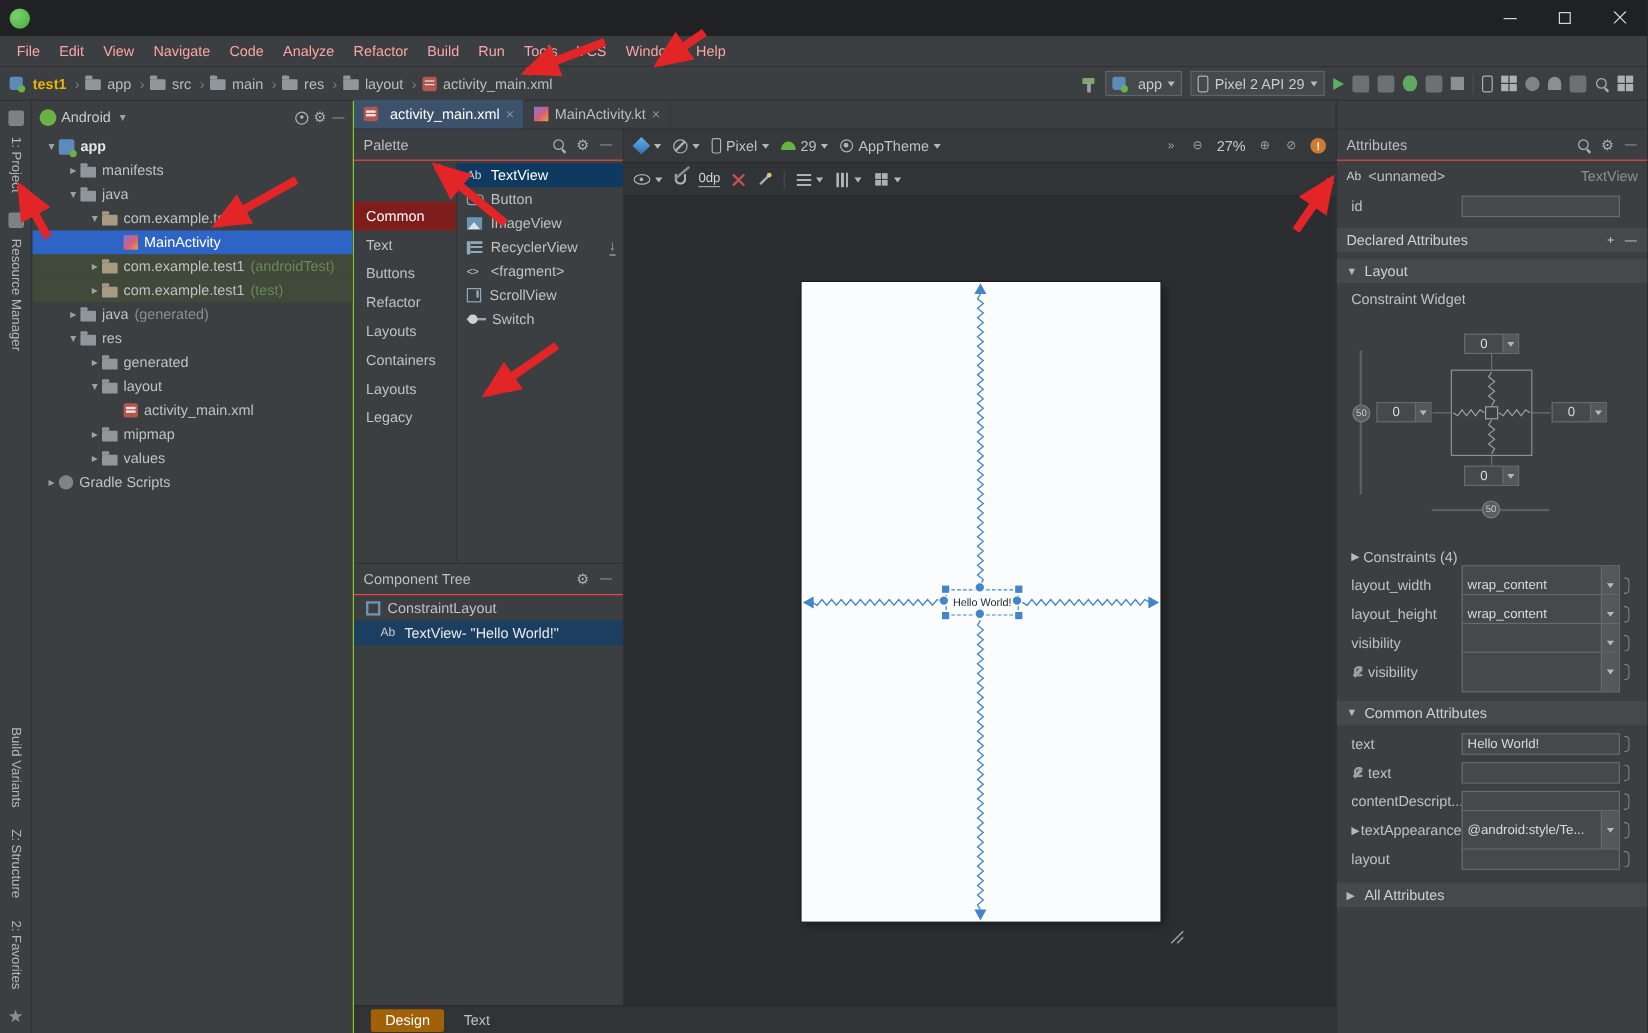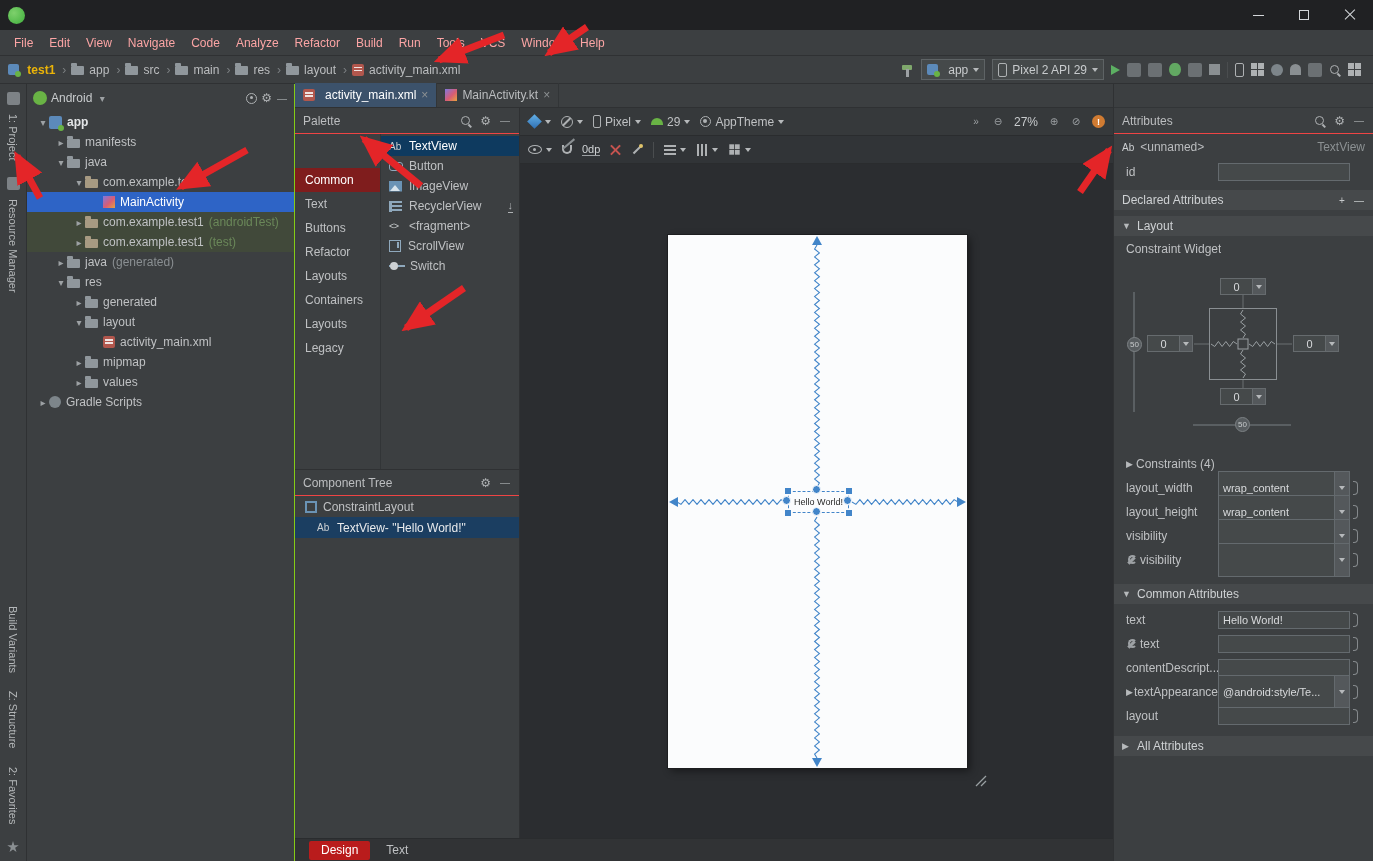--- a/index.html
+++ b/index.html
@@ -167,21 +167,21 @@
 .zigline{fill:none;stroke:#4285c9;stroke-width:1.1;}
 .zigarrow{fill:#4285c9;}
 .tvbox{position:absolute;left:120px;top:256px;width:61px;height:22px;border:1px dashed #4285c9;display:flex;align-items:center;justify-content:center;overflow:hidden;cursor:move;}
 .tvbox .txt{font-size:9px;color:#2a2a2a;white-space:nowrap;}
 .hnd{position:absolute;background:#4285c9;}
 .hnd.c{width:6px;height:6px;}
 .hnd.anchor{width:9px;height:9px;border-radius:50%;border:1.5px solid #fff;background:#4285c9;}
 .resize-h{position:absolute;left:452px;top:608px;}
 .bottom-tabs{height:23px;background:#313335;display:flex;align-items:center;padding-left:14px;gap:4px;border-top:1px solid #2a2c2e;}
 .btab{height:19px;display:flex;align-items:center;padding:0 12px;color:#bfc1c3;cursor:default;}
-.btab.sel{background:#b91c1c;color:#fff;border-radius:2px;}
+.btab.sel{background:#a16207;color:#fff;border-radius:2px;}
 
 
 .attrs{width:260px;flex:none;background:#3c3f41;border-left:1px solid #2f3133;display:flex;flex-direction:column;overflow:hidden;}
 .attrs-topspacer{height:24px;border-bottom:1px solid #323537;}
 .attr-comp{height:26px;display:flex;align-items:center;padding:0 8px;gap:6px;}
 .attr-comp .type{margin-left:auto;color:#8c9193;}
 .ab-ic{font-size:10px;color:#cdd0d2;}
 .arow{height:24px;display:flex;align-items:center;padding:0 6px 0 12px;flex:none;}
 .alabel{width:92px;color:#bfc1c3;white-space:nowrap;overflow:hidden;display:flex;align-items:center;flex:none;}
 .tinput{width:132px;height:18px;border:1px solid #646a6e;background:#45494a;color:#d8dadc;font-size:11px;padding:0 4px;font-family:"Liberation Sans",sans-serif;outline:none;flex:none;}

